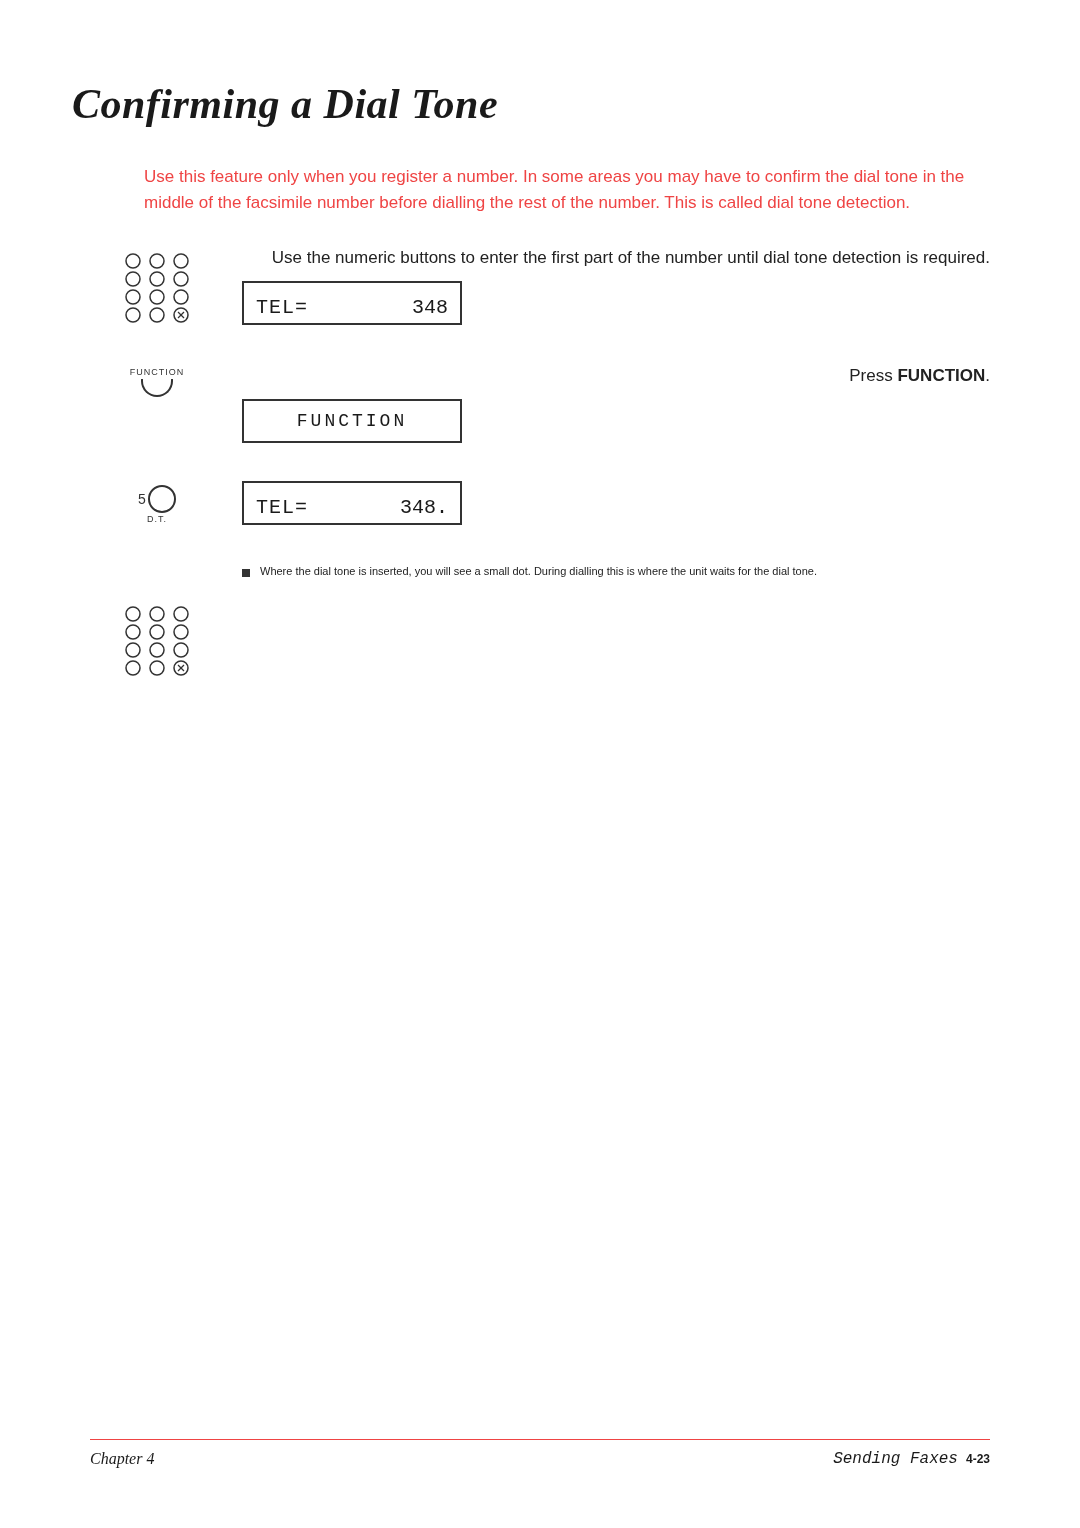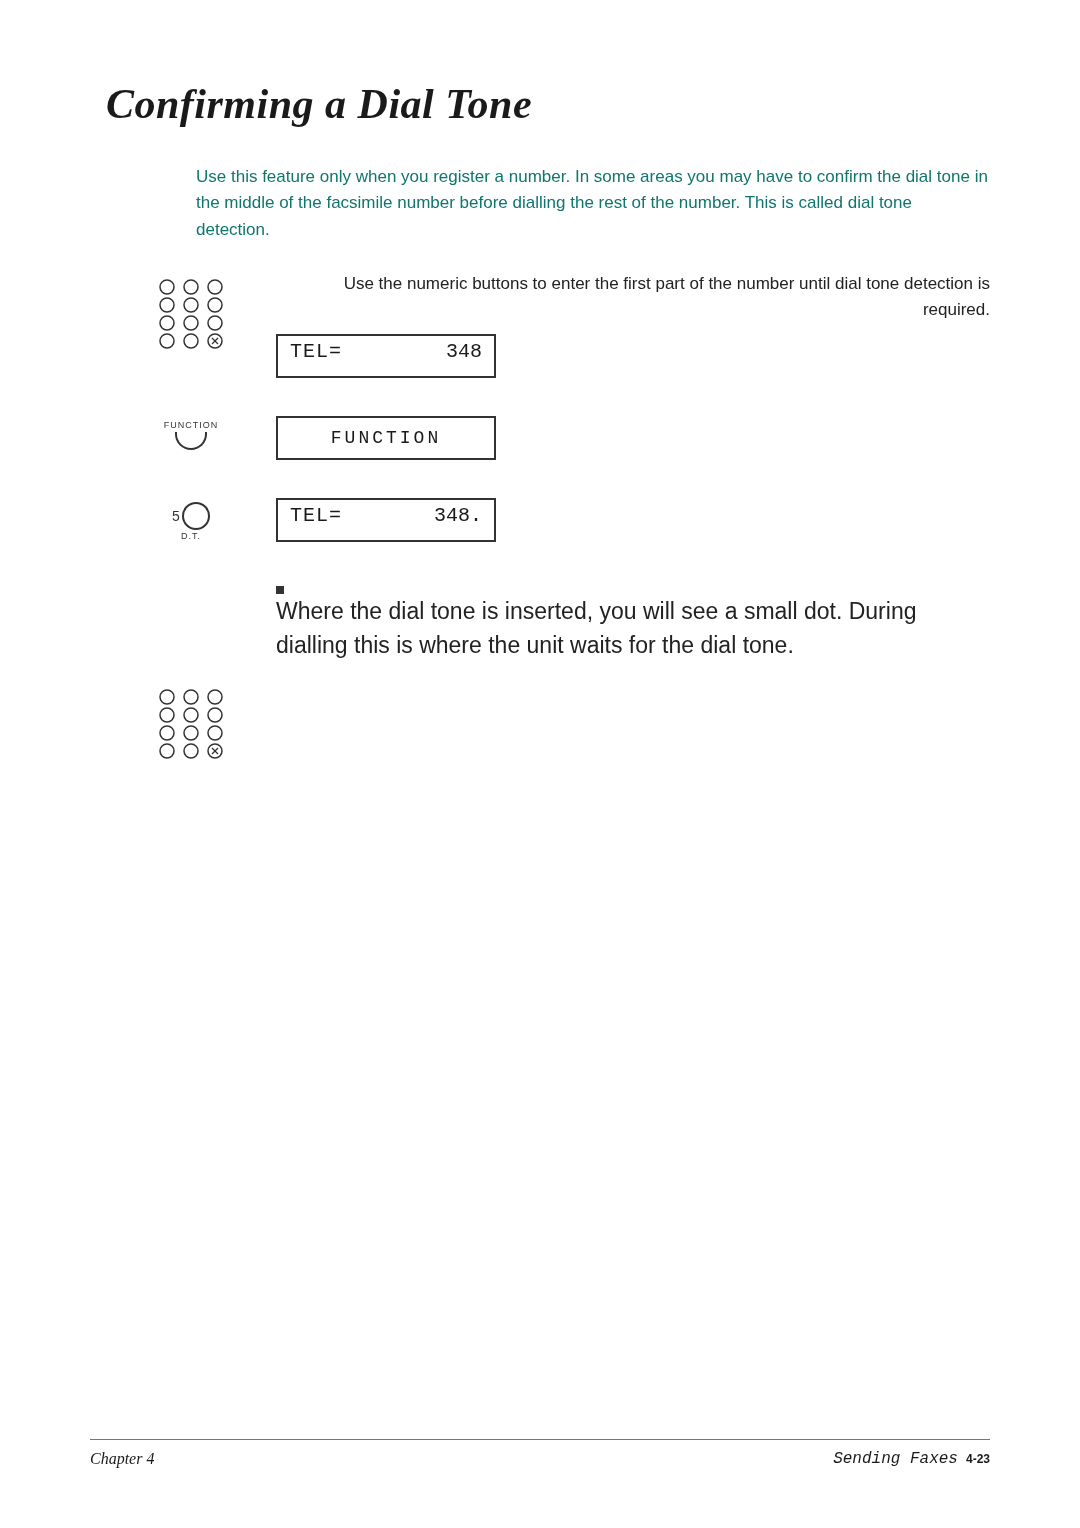--- a/index.html
+++ b/index.html
@@ -9,40 +9,40 @@
       font-family: 'Times New Roman', Times, serif;
       width: 1080px;
       min-height: 1528px;
       position: relative;
       color: #1a1a1a;
     }
 
     .page {
       width: 1080px;
       min-height: 1528px;
-      padding: 80px 90px 80px 106px;
+      padding: 80px 90px 80px 72px;
       position: relative;
     }
 
     .page-title {
       font-style: italic;
       font-weight: bold;
       font-size: 42px;
       margin-bottom: 36px;
       font-family: 'Times New Roman', Times, serif;
       letter-spacing: 0.5px;
     }
 
     .intro-text {
       font-size: 17px;
       line-height: 1.55;
-      margin-left: 90px;
+      margin-left: 72px;
       margin-bottom: 28px;
       font-family: Arial, Helvetica, sans-serif;
-      color: #0f766e;
+      color: #ef4444;
     }
 
     .step-section {
       display: flex;
       align-items: flex-start;
       margin-bottom: 24px;
     }
 
     .left-col {
       width: 170px;
@@ -74,21 +74,21 @@
     .keypad-area {
       display: flex;
       justify-content: center;
       align-items: center;
     }
 
     
     .display-box {
       border: 2px solid #333;
       display: inline-flex;
-      align-items: flex-start;
+      align-items: flex-end;
       width: 220px;
       height: 44px;
       padding: 4px 12px;
       font-family: 'Courier New', Courier, monospace;
       font-size: 20px;
       margin-bottom: 14px;
       background: #fff;
     }
 
     .display-box .tel-label {
@@ -115,25 +115,24 @@
       margin-bottom: 14px;
       background: #fff;
     }
 
     
     .bullet-note {
       display: flex;
       align-items: flex-start;
       margin-left: 170px;
       margin-bottom: 18px;
-      font-size: 23px;
+      font-size: 11px;
       font-family: Arial, Helvetica, sans-serif;
       color: #222;
       line-height: 1.5;
-      flex-direction: column;
     }
 
     .bullet-square {
       display: inline-block;
       width: 8px;
       height: 8px;
       background: #333;
       margin-top: 6px;
       margin-right: 10px;
       flex-shrink: 0;
@@ -291,20 +290,23 @@
       </div>
     </div>
   </div>
 
   <div class="step-section">
     <div class="left-col">
       <div class="function-label-small">FUNCTION</div>
       <div class="crescent"></div>
     </div>
     <div class="right-col">
+      <div class="step-text">
+        Press <b>FUNCTION</b>.
+      </div>
       <div class="function-box">
         <span>FUNCTION</span>
       </div>
     </div>
   </div>
 
   <div class="step-section">
     <div class="left-col">
       <div class="dt-button-area">
         <div style="display:flex; align-items:center; position:relative;">

